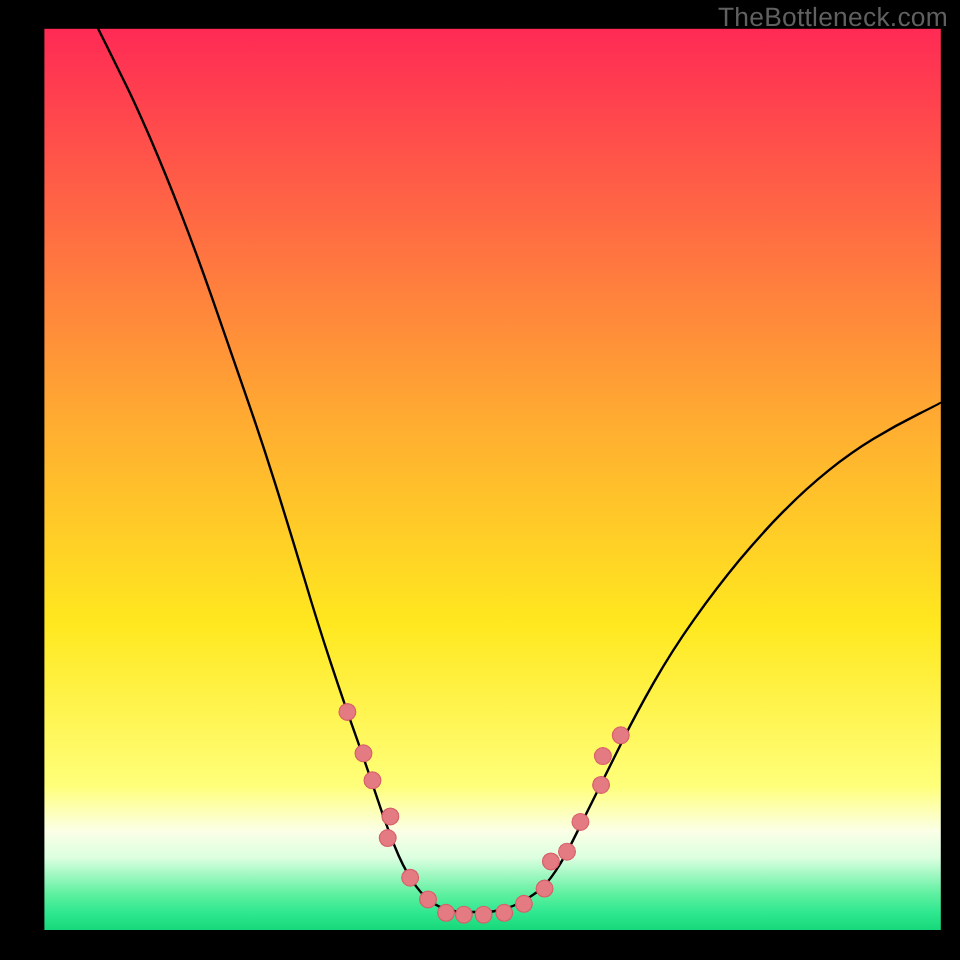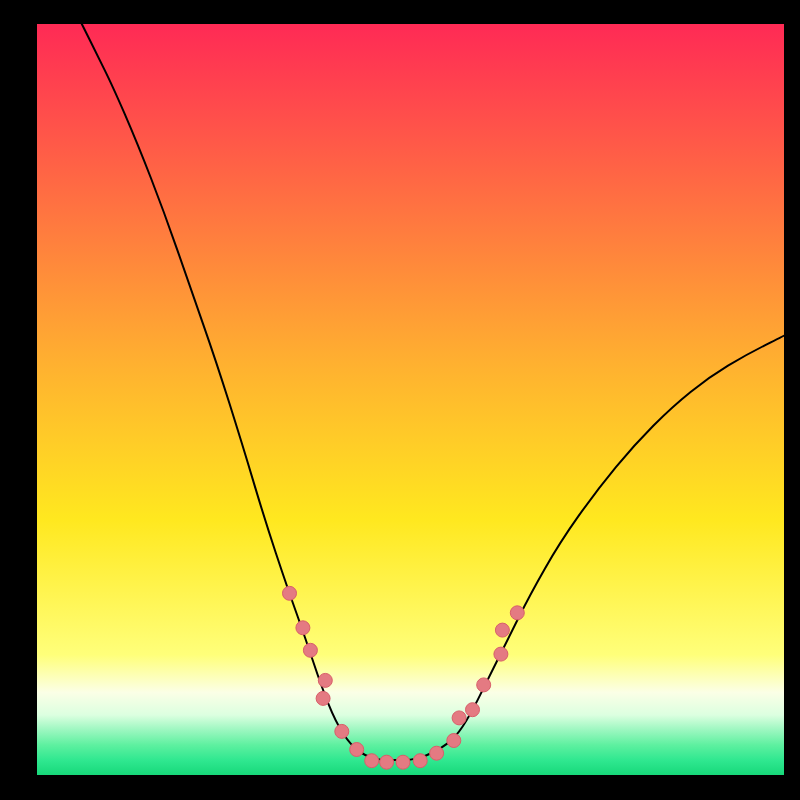--- a/index.html
+++ b/index.html
@@ -32,20 +32,21 @@
     top: 0;
     width: 800px;
     height: 800px;
   }
 </style>
 </head>
 <body>
 
 <div class="stage">
 
+  <span class="watermark">TheBottleneck.com</span>
 
   <svg class="plot" viewBox="0 0 800 800" preserveAspectRatio="none">
     <defs>
       <linearGradient id="bg-grad" x1="0" y1="0" x2="0" y2="1">
           <stop offset="0.00%" stop-color="#ff2a55"></stop>
           <stop offset="45.00%" stop-color="#ffb030"></stop>
           <stop offset="66.00%" stop-color="#ffe81f"></stop>
           <stop offset="84.00%" stop-color="#ffff7a"></stop>
           <stop offset="89.00%" stop-color="#fbffe6"></stop>
           <stop offset="92.00%" stop-color="#dcffe0"></stop>

